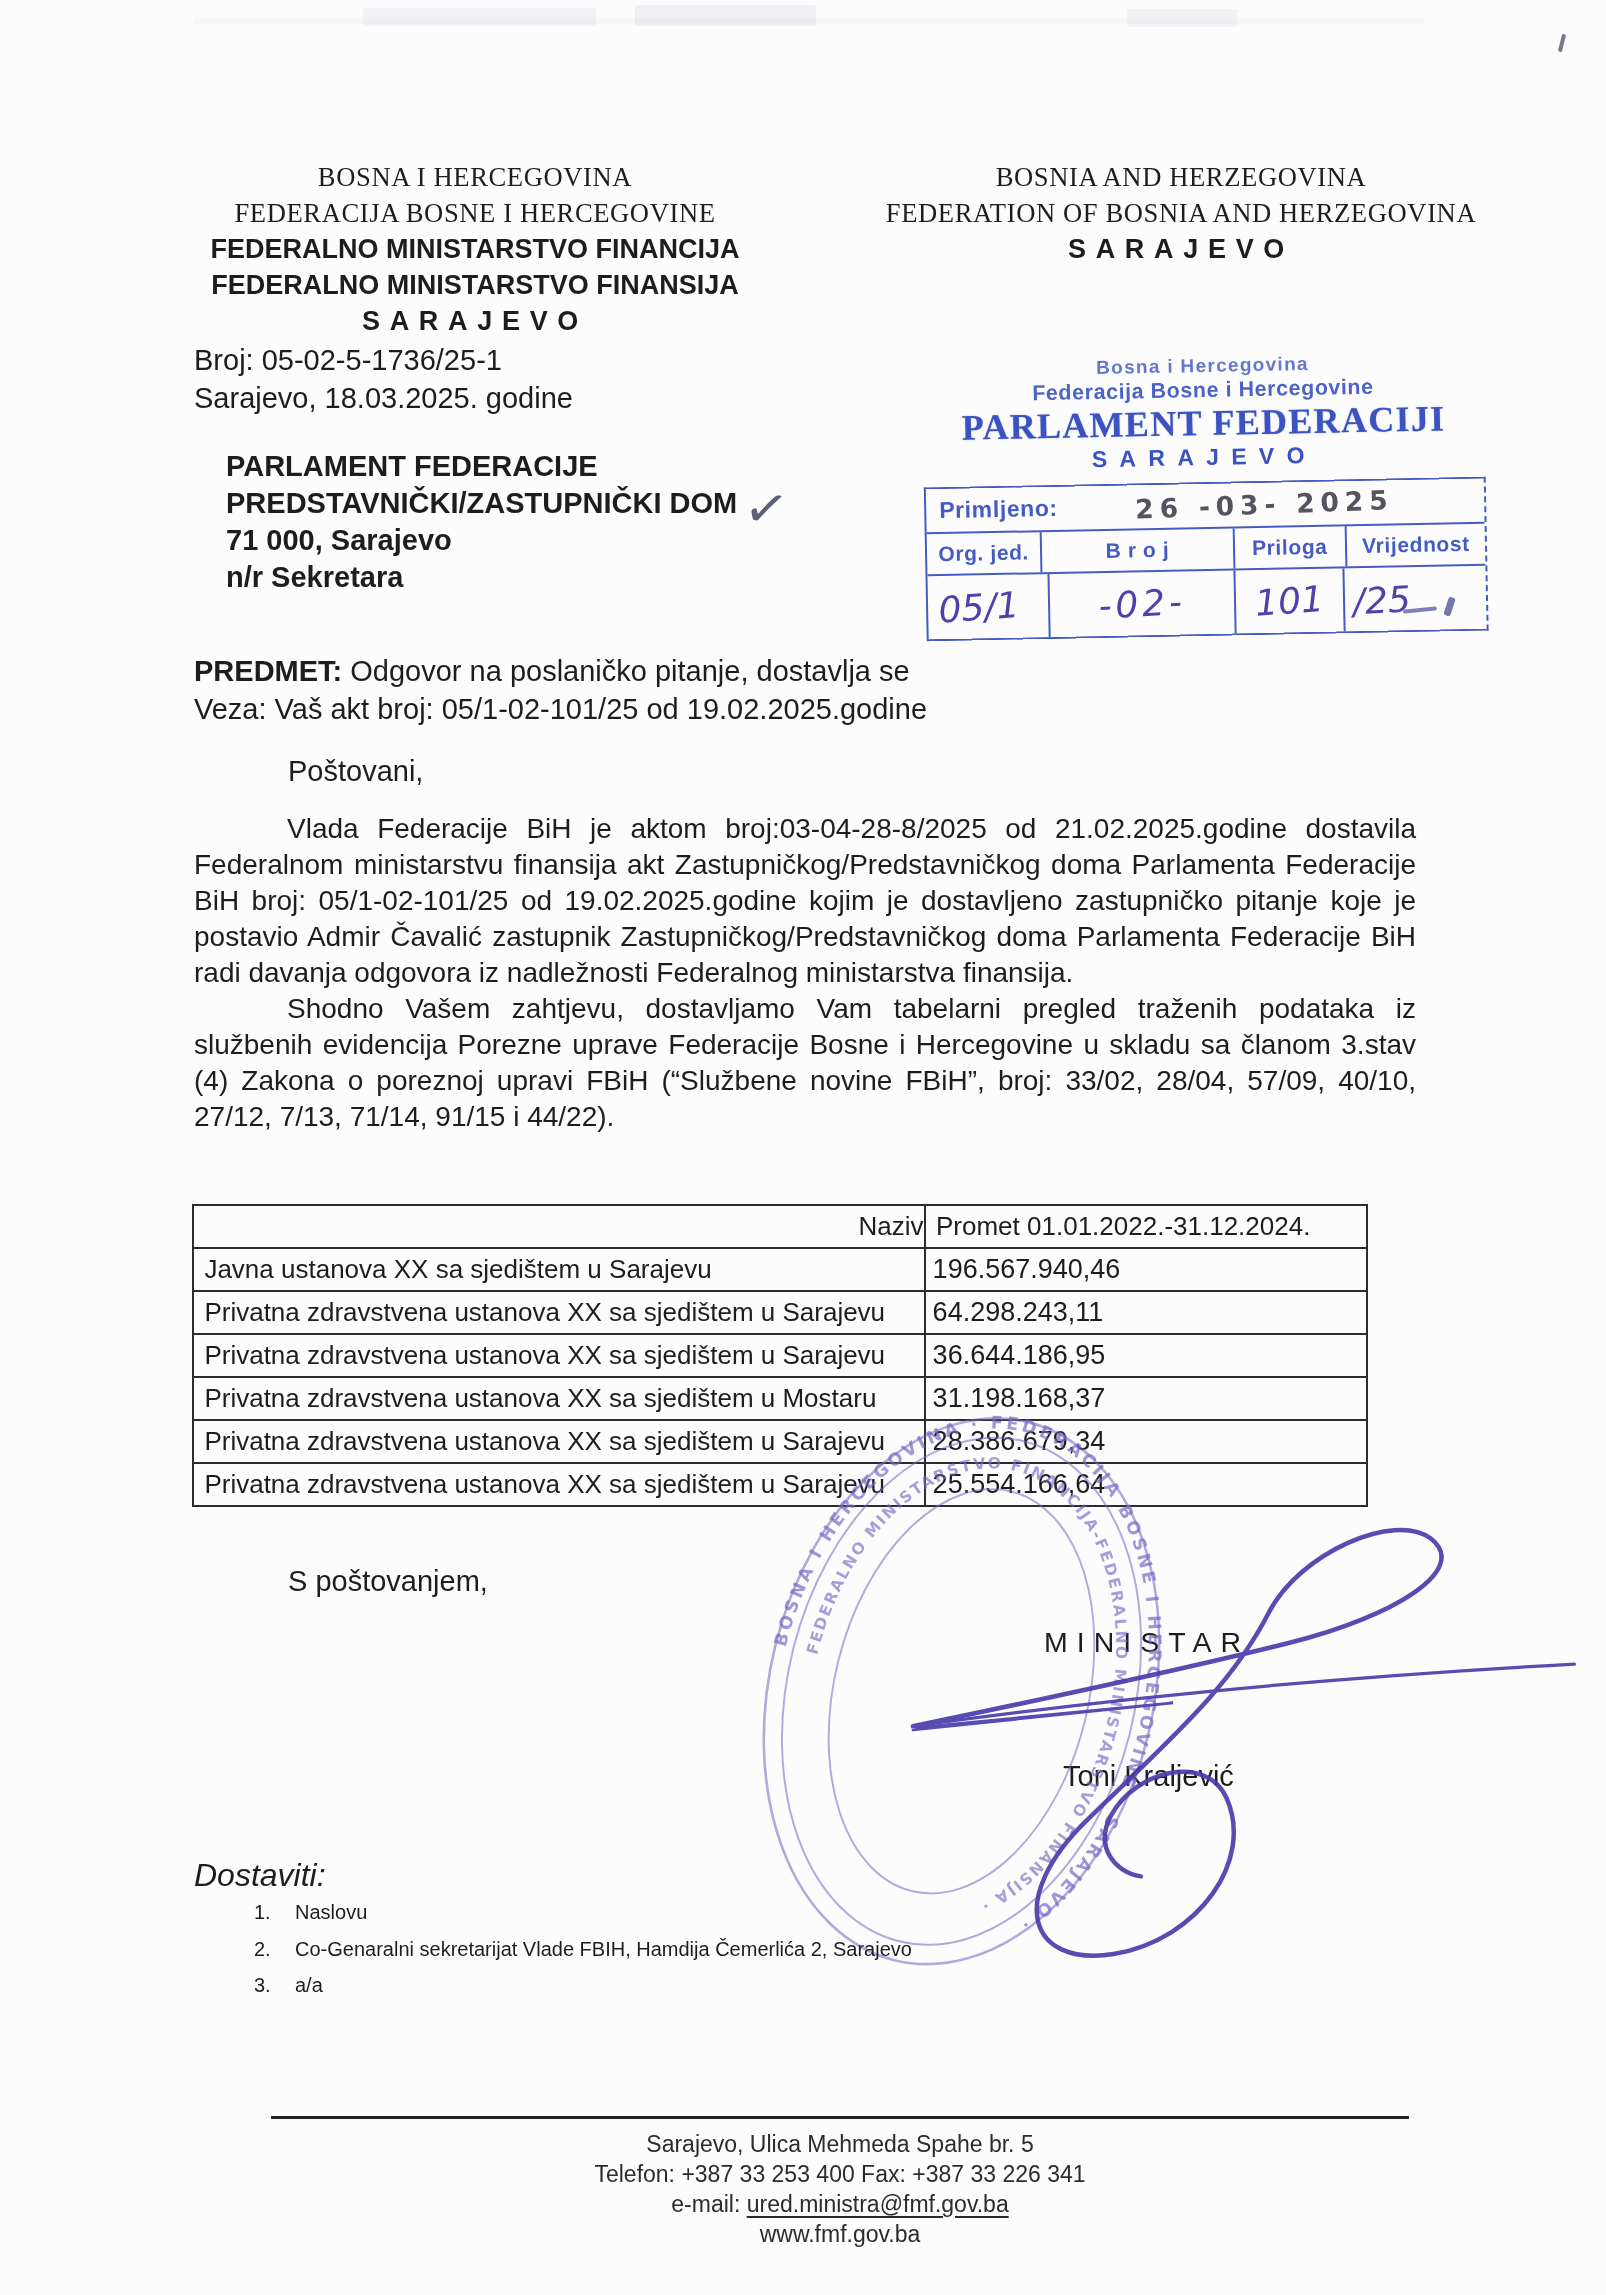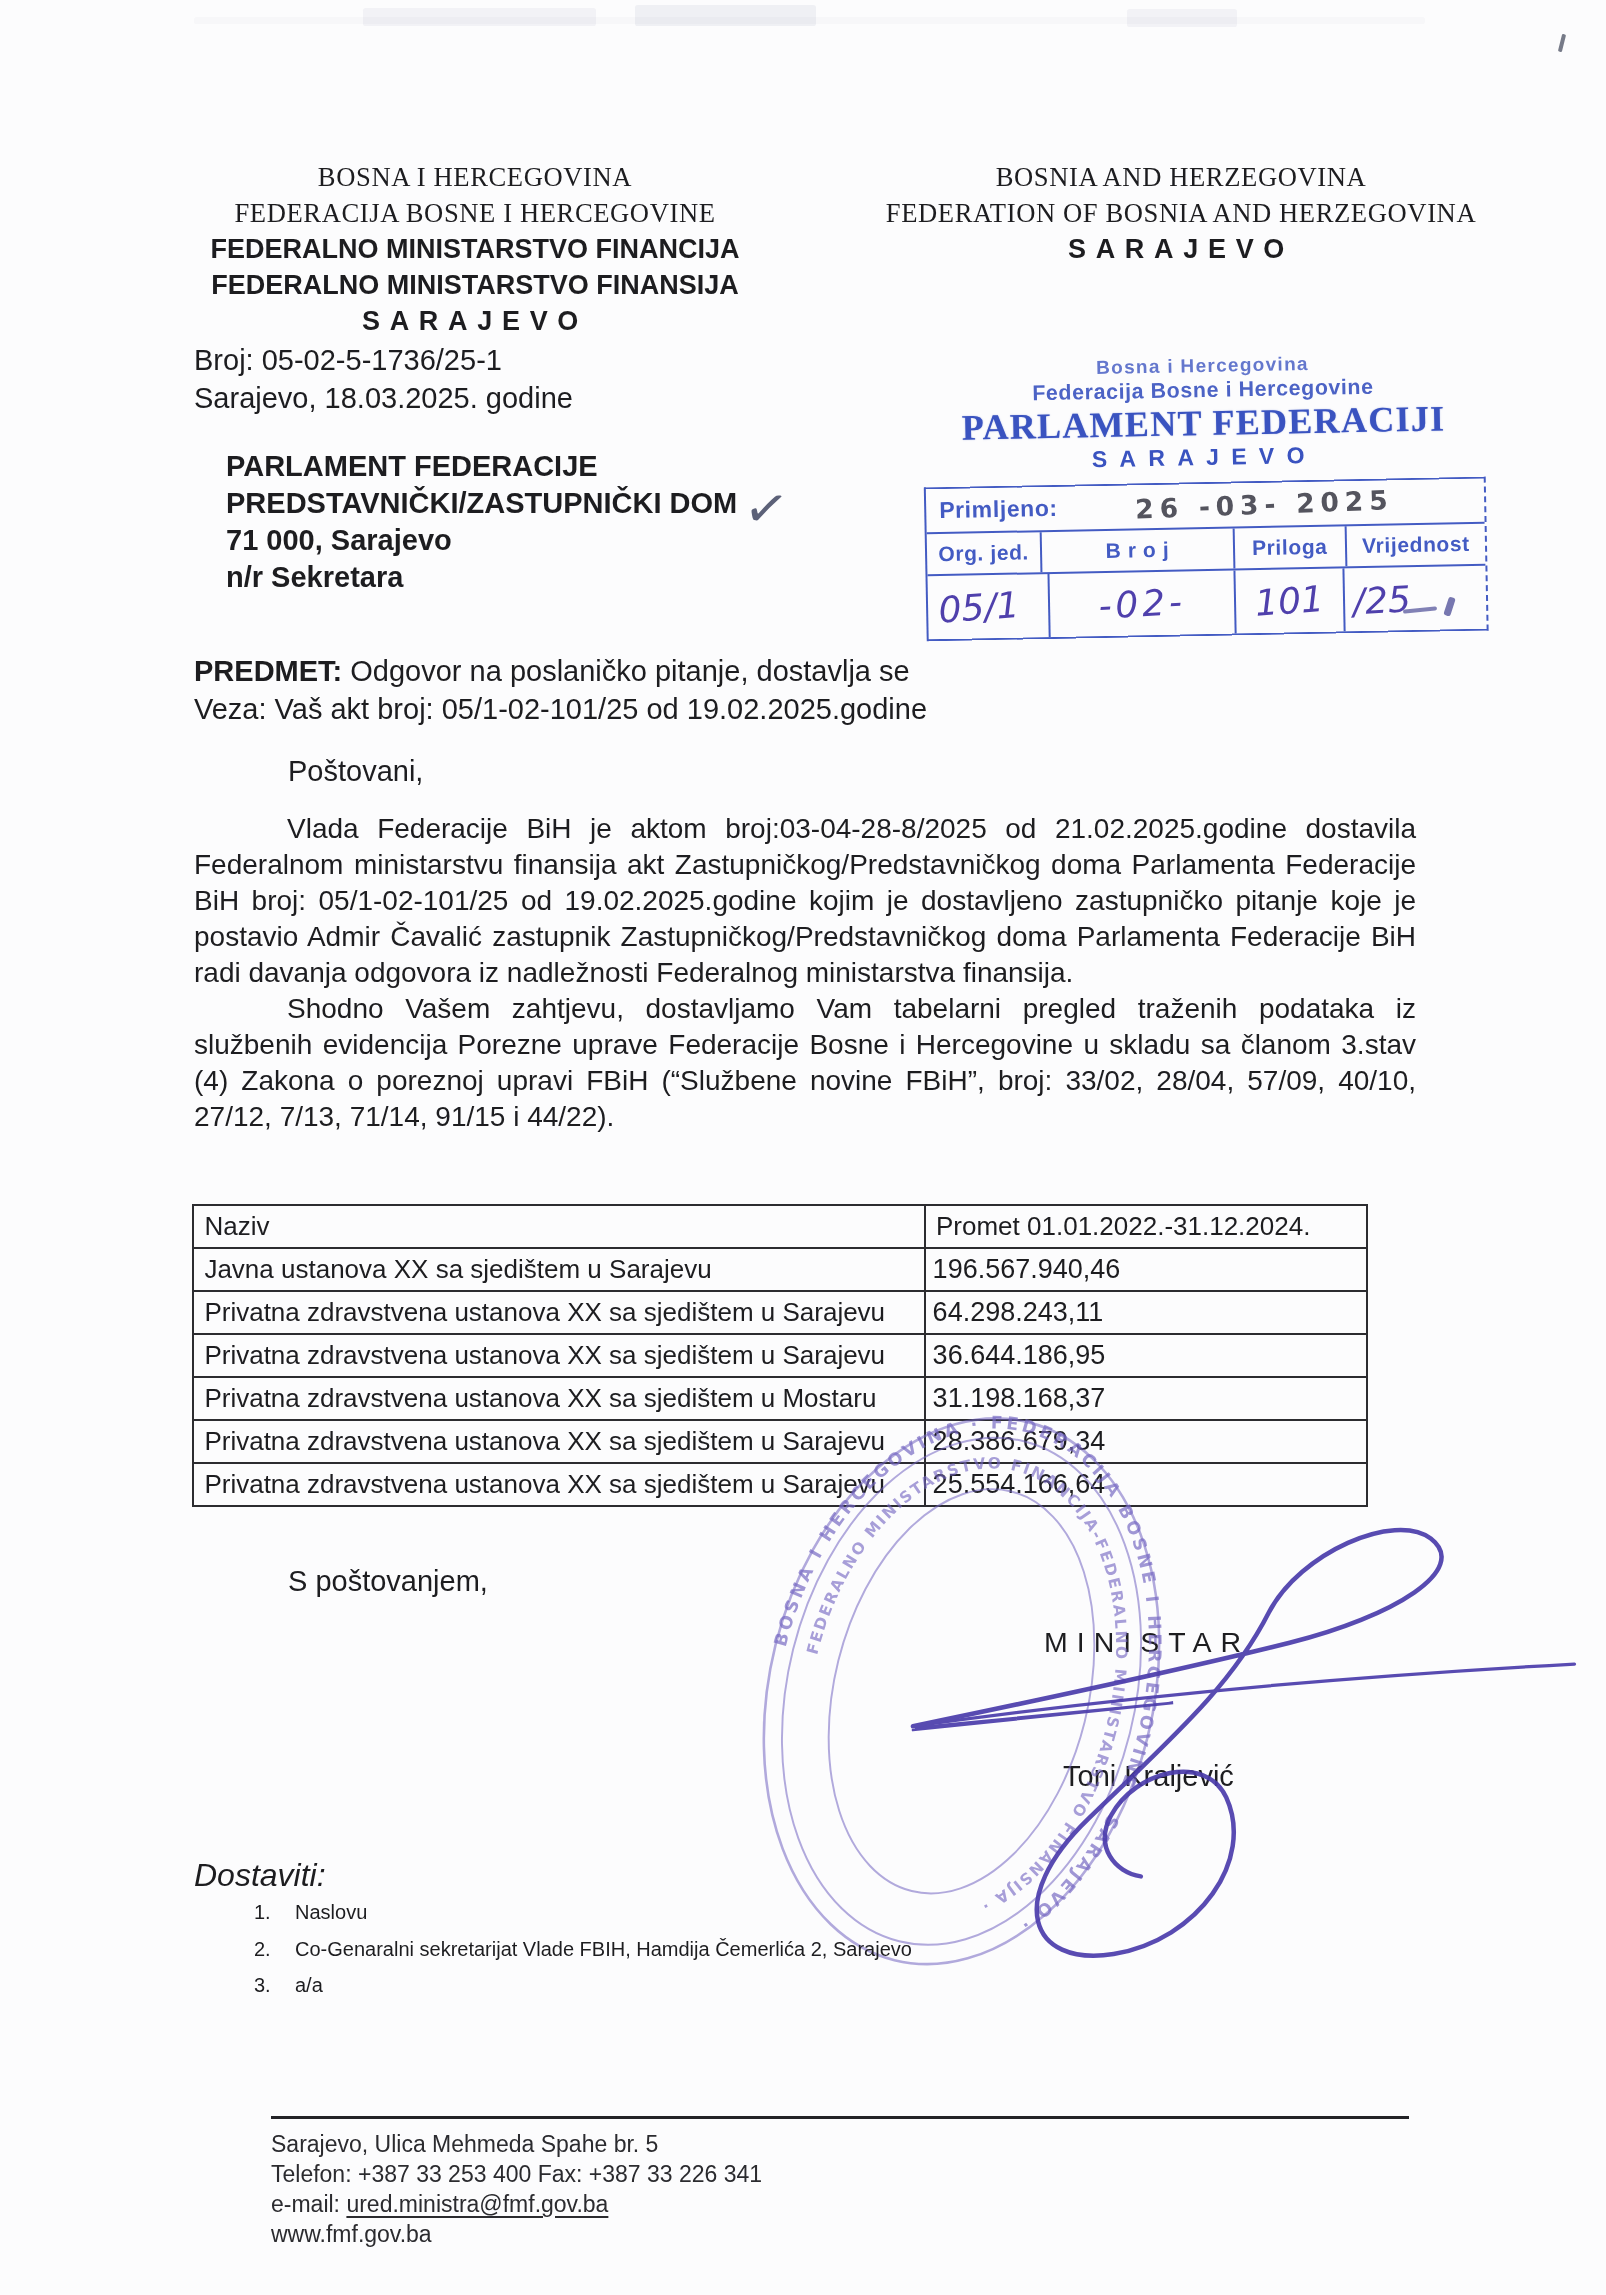--- a/index.html
+++ b/index.html
@@ -64,32 +64,32 @@
   .salutation{left:288px;top:755px;font-size:29px;}
   .bodytext{left:194px;top:811px;width:1222px;}
   .bodytext p{margin:0;font-size:28px;line-height:36px;text-align:justify;text-indent:93px;}
   
   table.data{
     left:192px;top:1204px;width:1176px;position:absolute;
     border-collapse:collapse;font-size:26px;
   }
   table.data td{border:2.6px solid #2c2c30;height:41px;padding:0 0 0 10.4px;}
   table.data td.num{padding-left:7px;font-size:27px;}
-  table.data .w1{width:739px;} table.data .w2{width:435px;}
+  table.data .w1{width:739px;text-align:right;} table.data .w2{width:435px;}
   
   .closing{left:288px;top:1565px;font-size:29px;}
   .minister{left:1044px;top:1626px;font-size:28.5px;letter-spacing:9px;}
   .minister-name{left:1063px;top:1760px;font-size:29px;}
   
   .dist-label{left:194px;top:1857px;font-size:32px;font-style:italic;}
   .dist-item{font-size:20px;line-height:36px;}
   .dist-item .num{display:inline-block;width:41px;}
   
   .footer-rule{left:271px;top:2116px;width:1138px;height:3.2px;background:#232327;}
-  .footer{left:271px;top:2129px;width:1138px;text-align:left;font-size:23px;line-height:30px;color:#2b2b2f;}
+  .footer{left:271px;top:2129px;width:1138px;text-align:center;font-size:23px;line-height:30px;color:#2b2b2f;}
   .footer .email{text-decoration:underline;text-underline-offset:3.9px;}
   svg{position:absolute;pointer-events:none;}
 </style>
 </head>
 <body>
 
 <div class="abs noise" style="left:363px;top:7.8px;width:233px;height:18px;"></div>
 <div class="abs noise" style="left:635px;top:5.2px;width:181px;height:21px;opacity:.13;"></div>
 <div class="abs noise" style="left:1127px;top:9px;width:110px;height:18px;"></div>
 <div class="abs noise" style="left:194px;top:17px;width:1231px;height:6.5px;opacity:.05;"></div>

